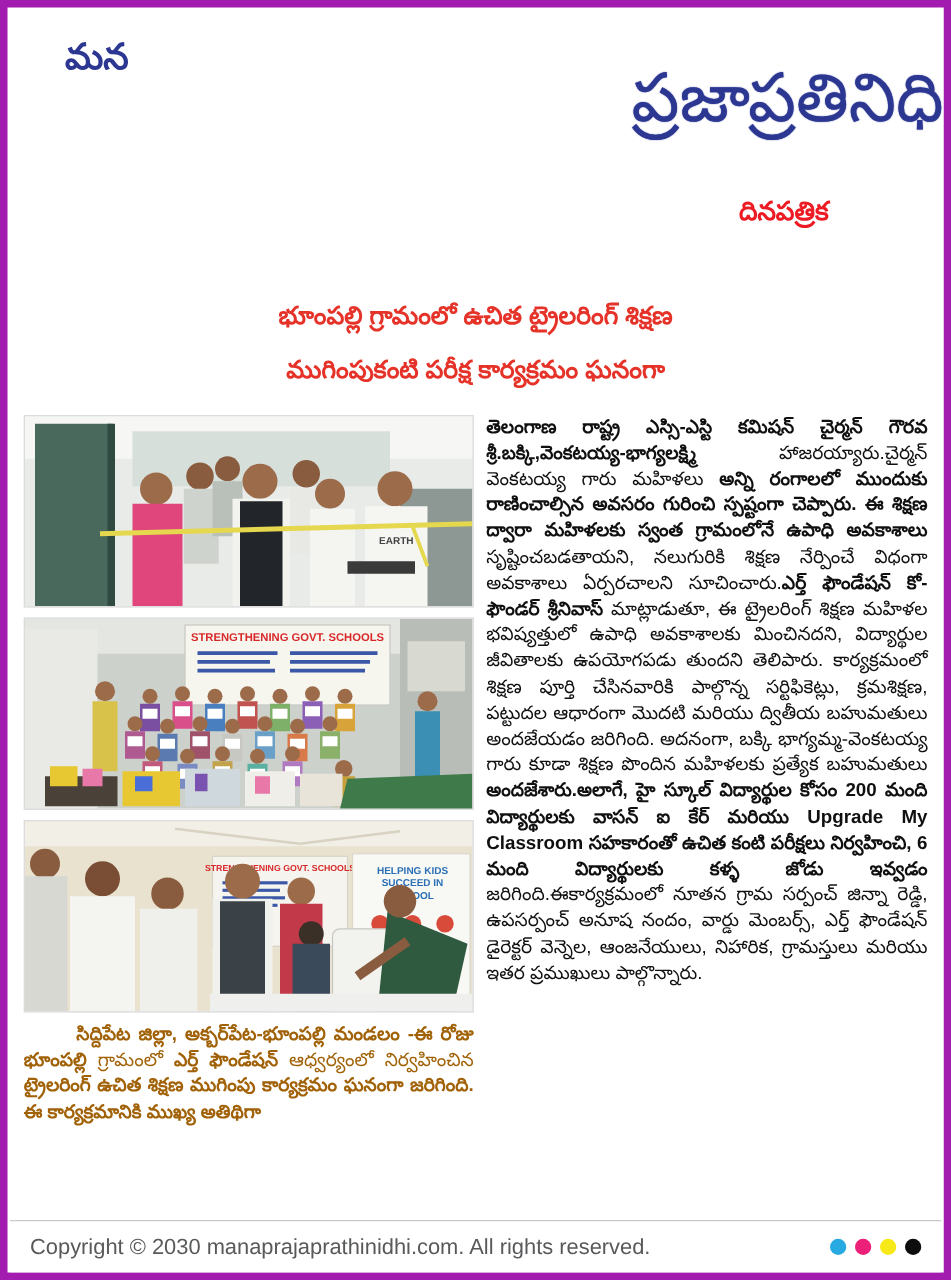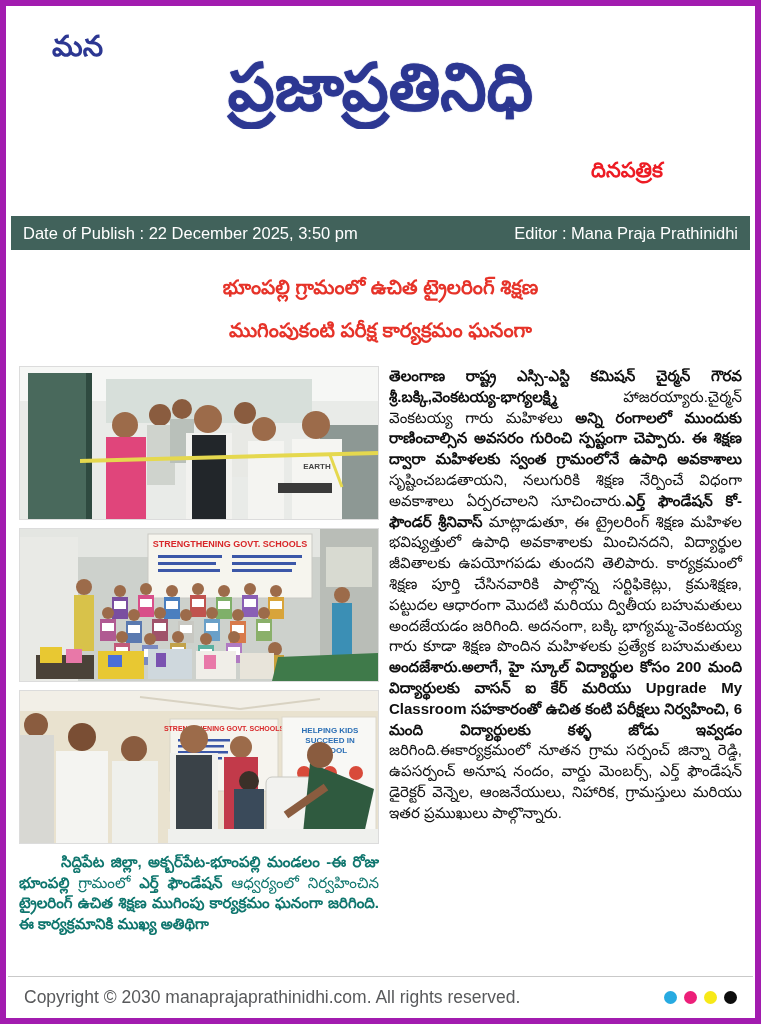--- a/index.html
+++ b/index.html
@@ -13,22 +13,22 @@
     overflow:hidden;
   }
   
   .masthead{position:relative;height:210px;}
   .masthead-pre{
     position:absolute;left:46px;top:24px;
     font-size:29px;font-weight:bold;color:#2c3792;
   }
   .masthead-title{
     position:absolute;left:0;right:0;top:40px;
-    text-align:center;
-    font-size:66px;font-weight:bold;color:#2c3792;
+    text-align:right;
+    font-size:54px;font-weight:normal;color:#2c3792;
     line-height:1.25;white-space:nowrap;overflow:hidden;
     text-shadow:0 0 1px #2c3792;
   }
   .masthead-sub{
     position:absolute;right:92px;top:152px;
     font-size:21px;font-weight:bold;color:#ed1c24;
   }
   
   .info-bar{
     margin:0 5px;height:34px;background:#41625b;color:#ffffff;
@@ -44,21 +44,21 @@
   
   .content{display:flex;gap:10px;padding:6px 13px 0;}
   .col-left{width:360px;flex:none;}
   .photo{
     width:358px;height:152px;border:1px solid #dcdcdc;background:#eee;
     margin-bottom:8px;overflow:hidden;
   }
   .photo svg{display:block;width:100%;height:100%;}
   .left-text{
     margin-top:5px;font-size:15px;line-height:20.5px;
-    text-align:justify;color:#0f766e;text-indent:42px;
+    text-align:justify;color:#a16207;text-indent:42px;
   }
   .col-right{
     flex:1;font-size:15px;line-height:20.8px;
     text-align:justify;color:#101010;
   }
   
   .footer{
     position:absolute;left:0;right:0;bottom:0;height:42px;
     border-top:1px solid #c9c9c9;margin:0 2px;
     display:flex;align-items:center;justify-content:space-between;
@@ -72,24 +72,20 @@
 <body>
 
 <div class="page">
 
   <div class="masthead">
     <div class="masthead-pre" style="color: rgb(44, 55, 146);">మన</div>
     <div class="masthead-title" style="color: rgb(44, 55, 146);">ప్రజాప్రతినిధి</div>
     <div class="masthead-sub" style="color: rgb(237, 28, 36);">దినపత్రిక</div>
   </div>
 
-  <div class="info-bar" style="background: rgb(65, 98, 91);">
-    <span>Date of Publish : 22 December 2025, 3:50 pm</span>
-    <span>Editor : Mana Praja Prathinidhi</span>
-  </div>
 
   <div class="headline" style="color: rgb(230, 51, 41);">
     <div>భూంపల్లి గ్రామంలో ఉచిత ట్రైలరింగ్ శిక్షణ</div>
     <div>ముగింపుకంటి పరీక్ష కార్యక్రమం ఘనంగా</div>
   </div>
 
   <div class="content">
 
     <div class="col-left">
 

